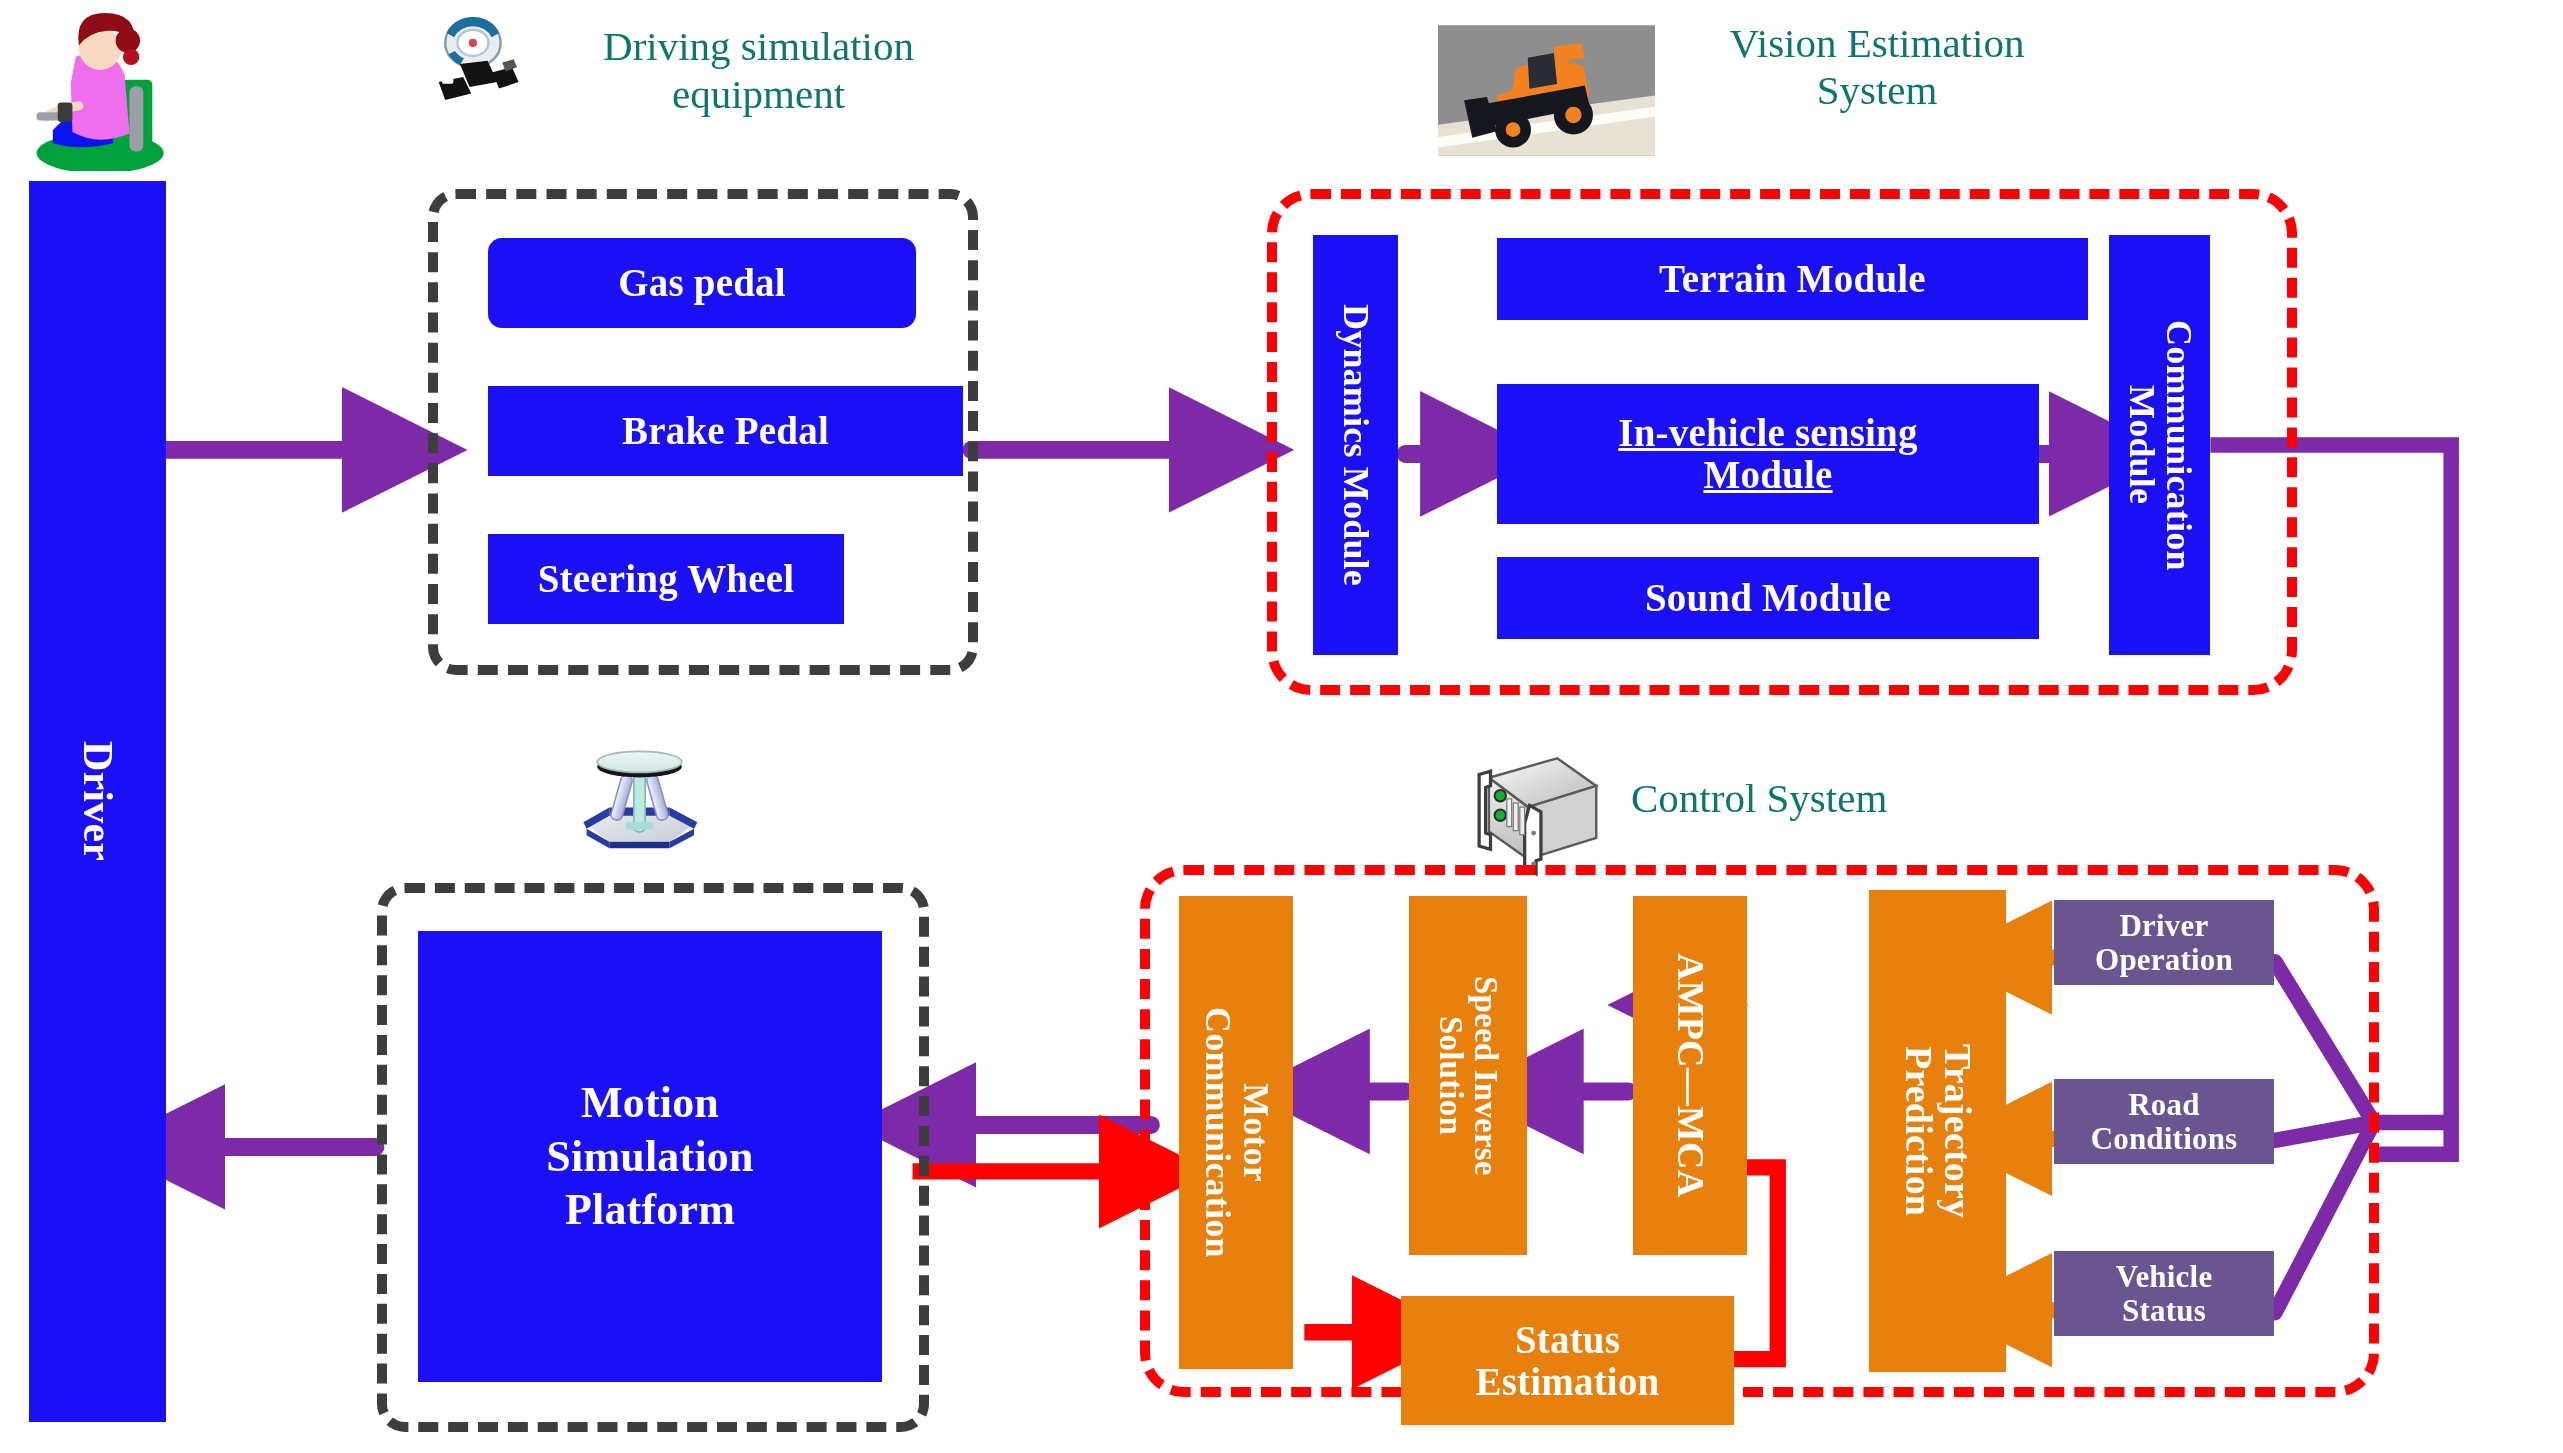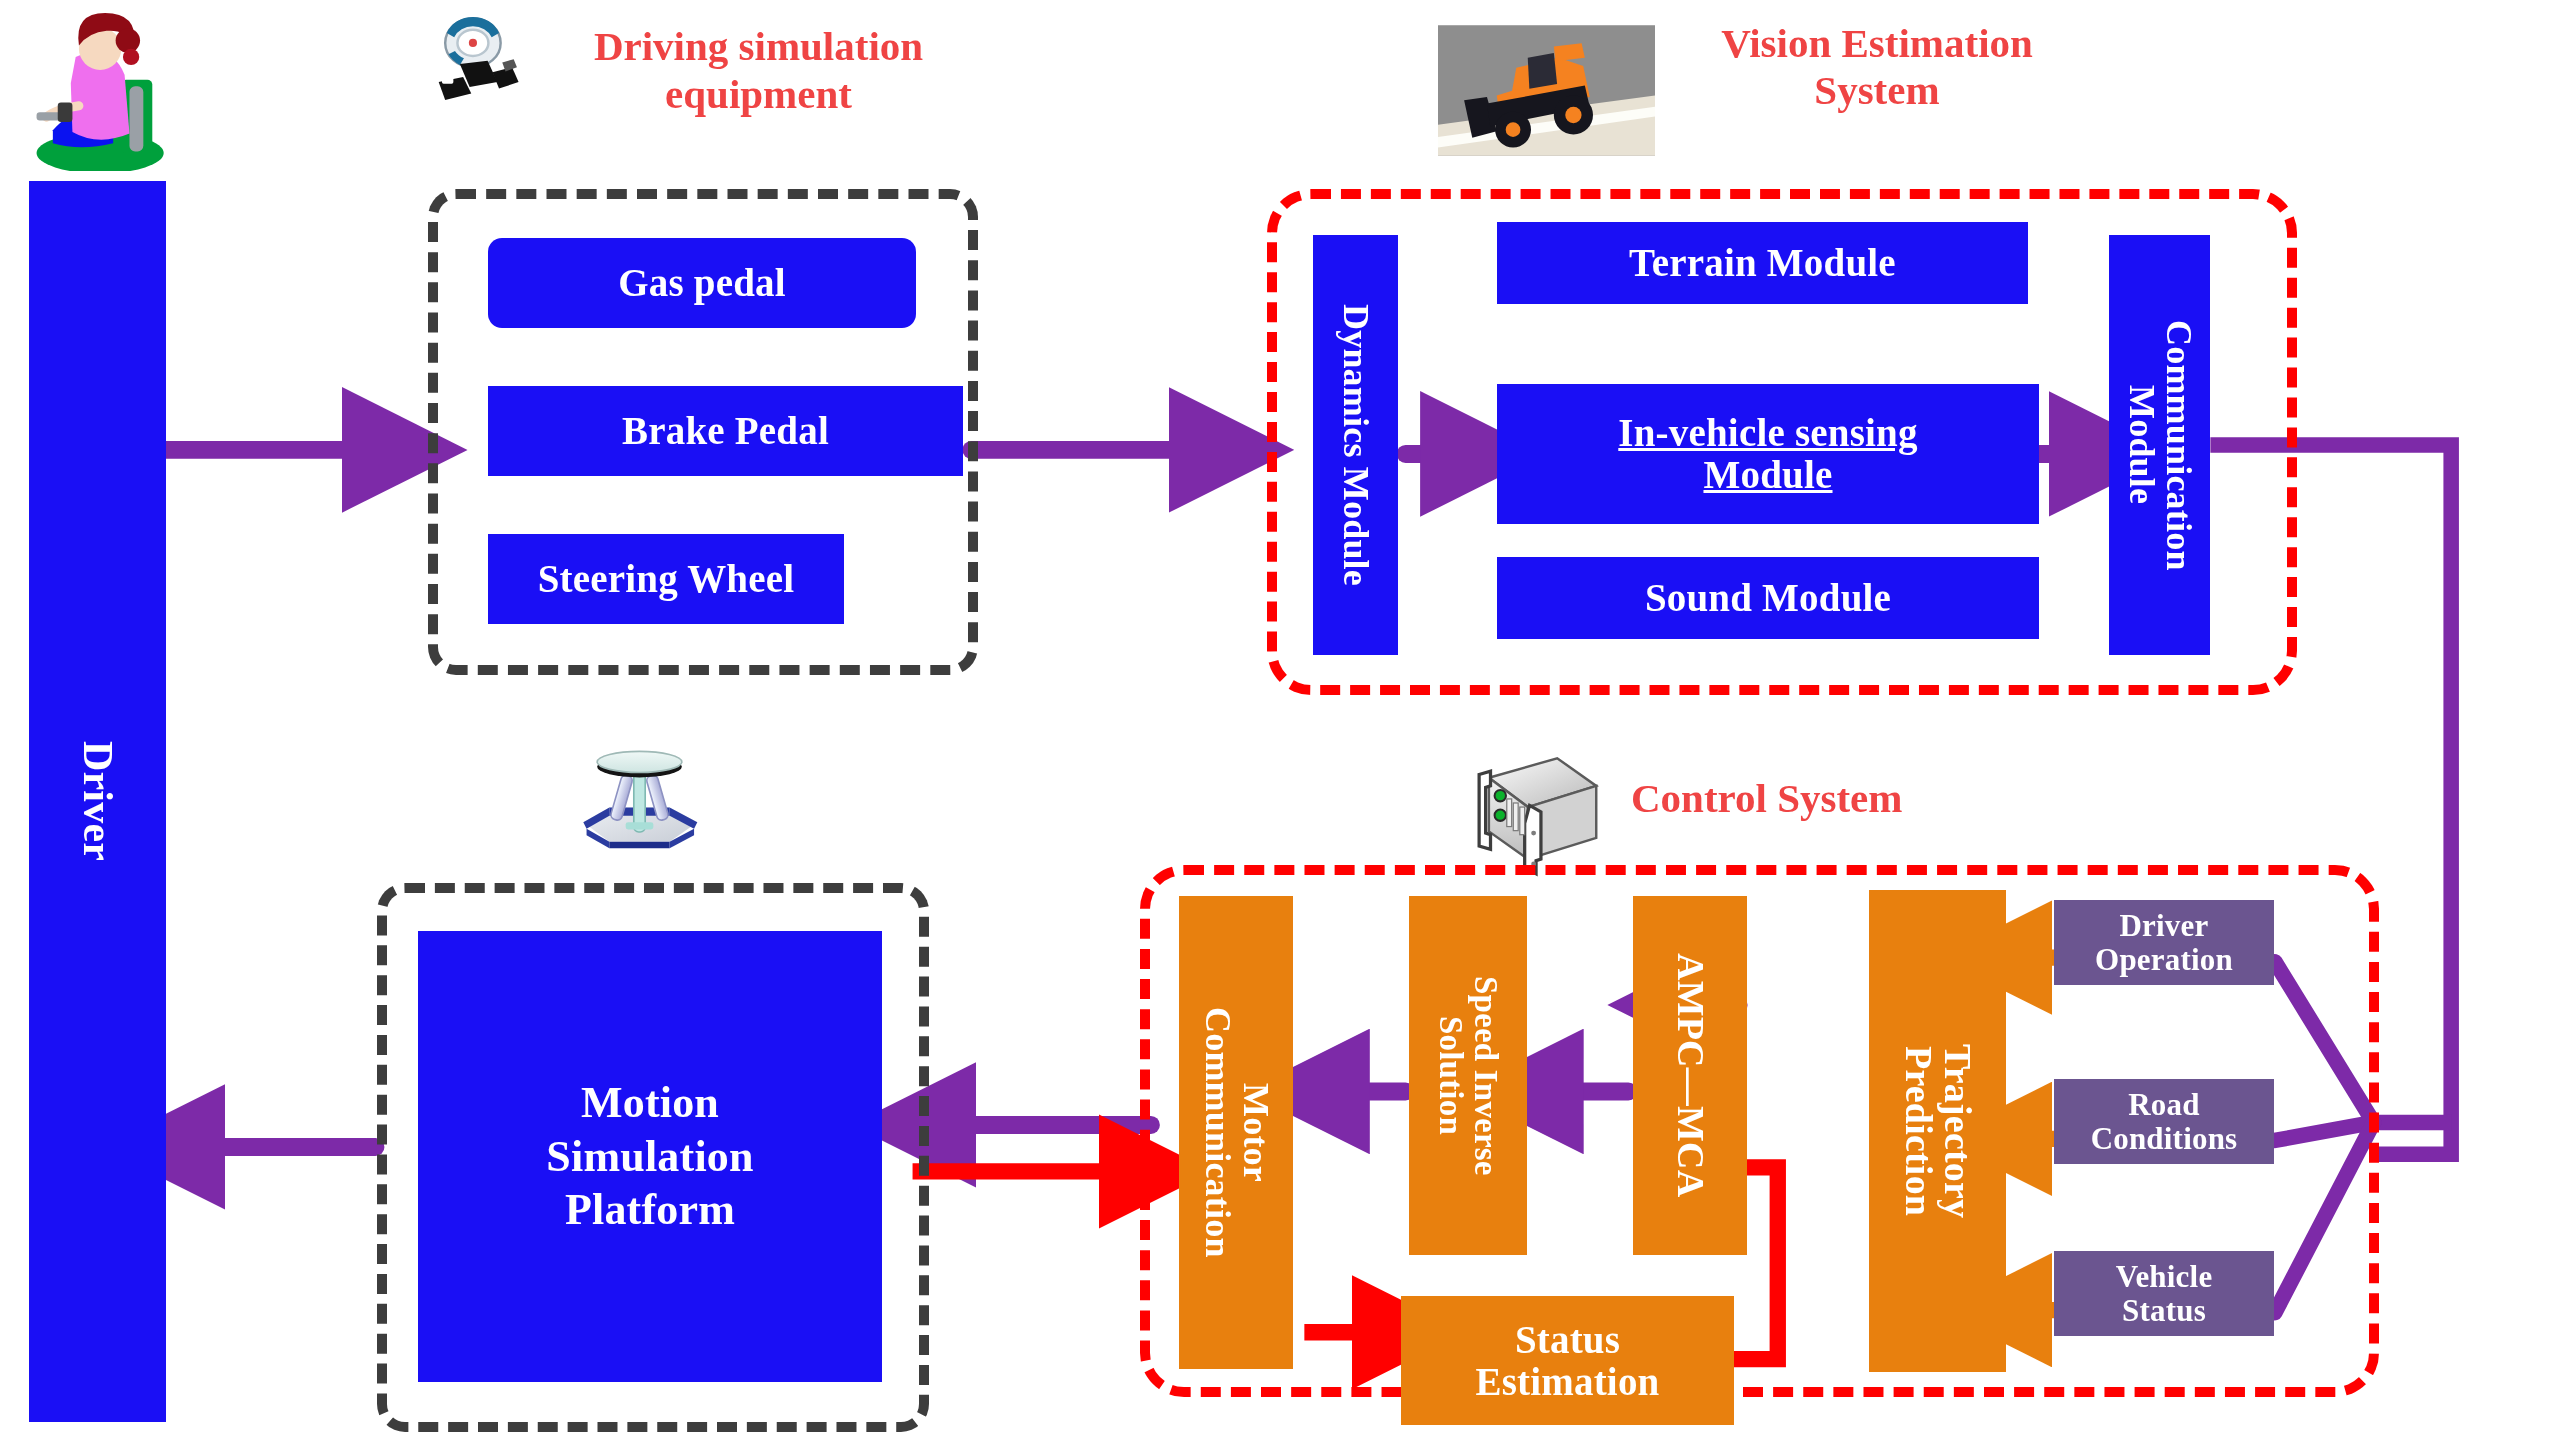--- a/index.html
+++ b/index.html
@@ -17,21 +17,21 @@
        color:#fff;font-weight:bold;text-align:center;line-height:1.07;letter-spacing:0.2px;}
   .blue{background:#1a0ff5;}
   .orange{background:#e8800e;}
   .violet{background:#6b5590;}
 
   
   .vert > span{display:block;writing-mode:vertical-rl;text-orientation:mixed;transform:rotate(0deg);
                white-space:pre-line;line-height:1.05;}
 
   
-  .hdr{position:absolute;color:#ef4444;font-weight:bold;text-align:center;line-height:1.16;}
+  .hdr{position:absolute;color:#0f766e;font-weight:normal;text-align:center;line-height:1.16;}
 
   
   svg.wires{position:absolute;left:0;top:0;width:2563px;height:1454px;pointer-events:none;}
 
   
   .icon{position:absolute;}
 </style>
 </head>
 <body>
 
@@ -192,21 +192,21 @@
     <div>Vision Estimation</div>
     <div>System</div>
   </div>
 
   <div class="grp grp-red" style="left:1267px;top:189px;width:1030px;height:506px;"></div>
 
   <div class="blk blue vert" style="left:1313px;top:235px;width:85px;height:420px;font-size:36px;">
     <span>Dynamics Module</span>
   </div>
 
-  <div class="blk blue" style="left:1497px;top:222px;width:531px;height:82px;font-size:39px;">
+  <div class="blk blue" style="left:1497px;top:238px;width:591px;height:82px;font-size:39px;">
     <span>Terrain Module</span>
   </div>
   <div class="blk blue" style="left:1497px;top:384px;width:542px;height:140px;font-size:39px;white-space:pre-line;text-decoration:underline;">
     <span style="white-space:pre-line;">In-vehicle sensing
 Module</span>
   </div>
   <div class="blk blue" style="left:1497px;top:557px;width:542px;height:82px;font-size:39px;">
     <span>Sound Module</span>
   </div>
 

